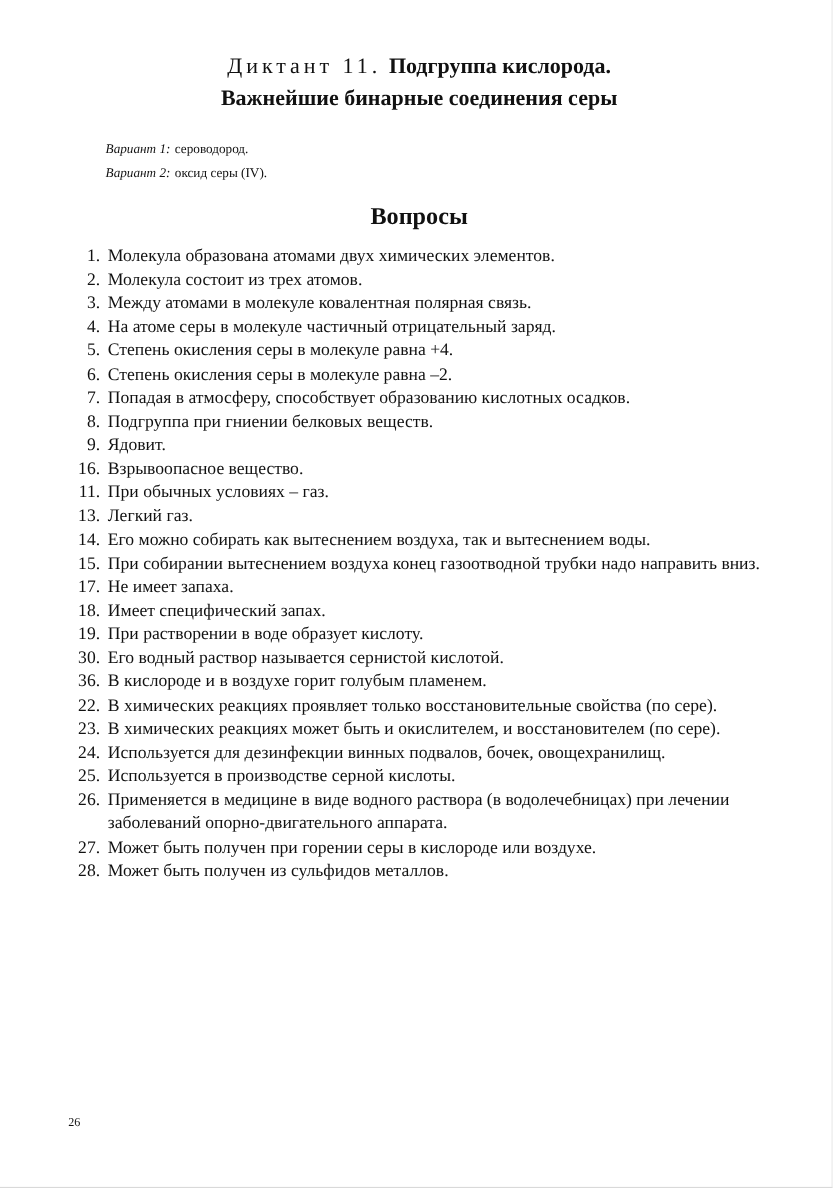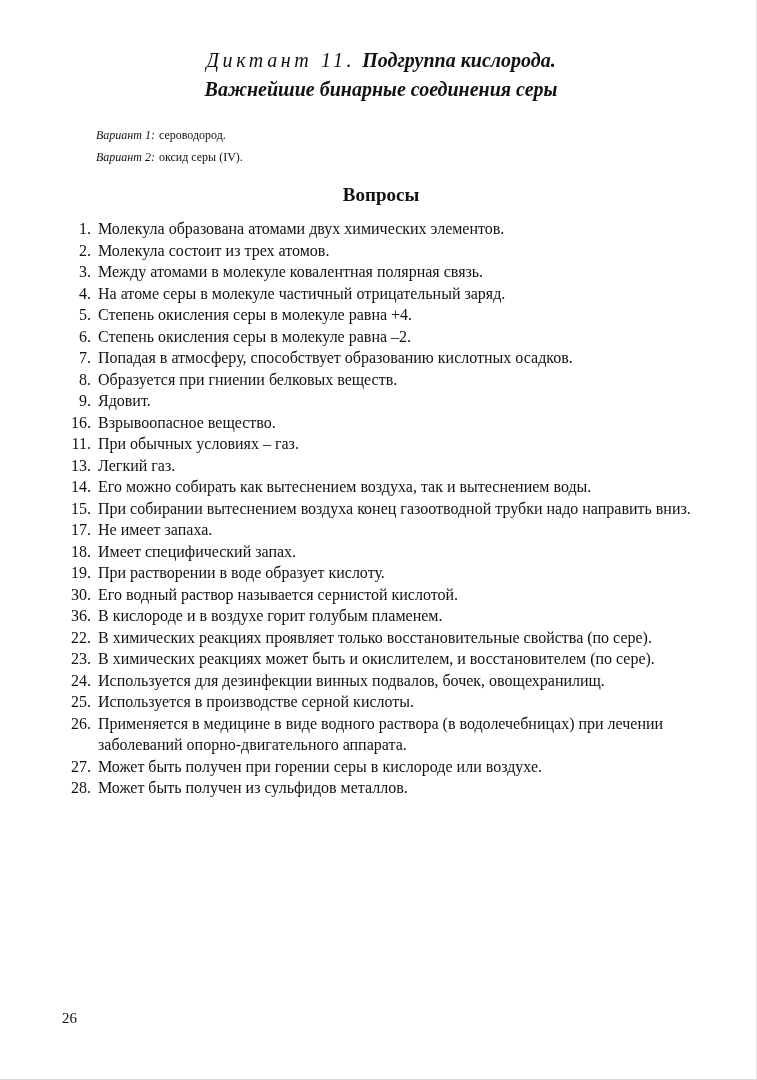--- a/index.html
+++ b/index.html
@@ -19,21 +19,20 @@
     overflow: hidden;
     border-right: 1px solid #e3e3e3;
     border-bottom: 1px solid #d9d9d9;
   }
   .title {
     margin: 0 0 20px 0;
     text-align: center;
     font-size: 20px;
     line-height: 29px;
     font-weight: bold;
-    font-style: italic;
   }
   .title .plain {
     font-weight: normal;
     letter-spacing: 0.18em;
     margin-right: 0.35em;
   }
   .variants {
     margin: 0 0 10px 0;
     padding-left: 32px;
   }
@@ -44,21 +43,21 @@
   }
   .variant .v-label {
     font-style: italic;
   }
   .variant .v-text {
     margin-left: 0.33em;
   }
   .section-heading {
     margin: 16px 0 12px 0;
     text-align: center;
-    font-size: 19px;
+    font-size: 22px;
     font-weight: bold;
   }
   .questions {
     margin: 0;
     padding: 0;
     list-style: none;
   }
   .q-item {
     display: grid;
     grid-template-columns: 27px 1fr;
@@ -67,21 +66,21 @@
     line-height: 21.5px;
   }
   .q-num {
     text-align: right;
     white-space: nowrap;
   }
   .page-number {
     position: absolute;
     left: 62px;
     bottom: 52px;
-    font-size: 15px;
+    font-size: 11px;
   }
 </style>
 </head>
 <body>
 
 <div class="page">
 
   <h1 class="title">
     <span class="plain">Диктант 11.</span><span>Подгруппа кислорода.</span><br>
     <span>Важнейшие бинарные соединения серы</span>
@@ -129,21 +128,21 @@
     <span class="q-text">Степень окисления серы в молекуле равна –2.</span>
   </li>
 
   <li class="q-item">
     <span class="q-num">7.</span>
     <span class="q-text">Попадая в атмосферу, способствует образованию кислотных осадков.</span>
   </li>
 
   <li class="q-item">
     <span class="q-num">8.</span>
-    <span class="q-text">Образуется при гниении белковых веществ.</span>
+    <span class="q-text">Подгруппа при гниении белковых веществ.</span>
   </li>
 
   <li class="q-item">
     <span class="q-num">9.</span>
     <span class="q-text">Ядовит.</span>
   </li>
 
   <li class="q-item">
     <span class="q-num">16.</span>
     <span class="q-text">Взрывоопасное вещество.</span>

